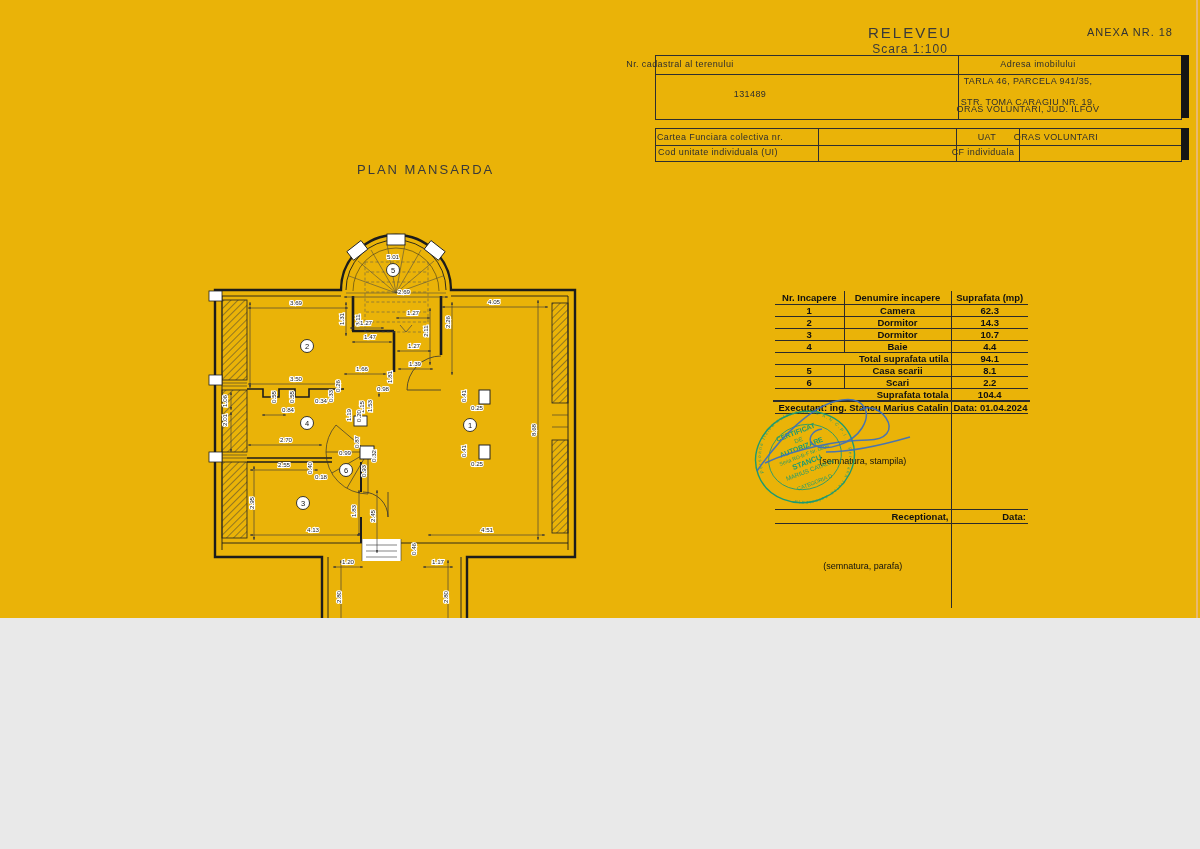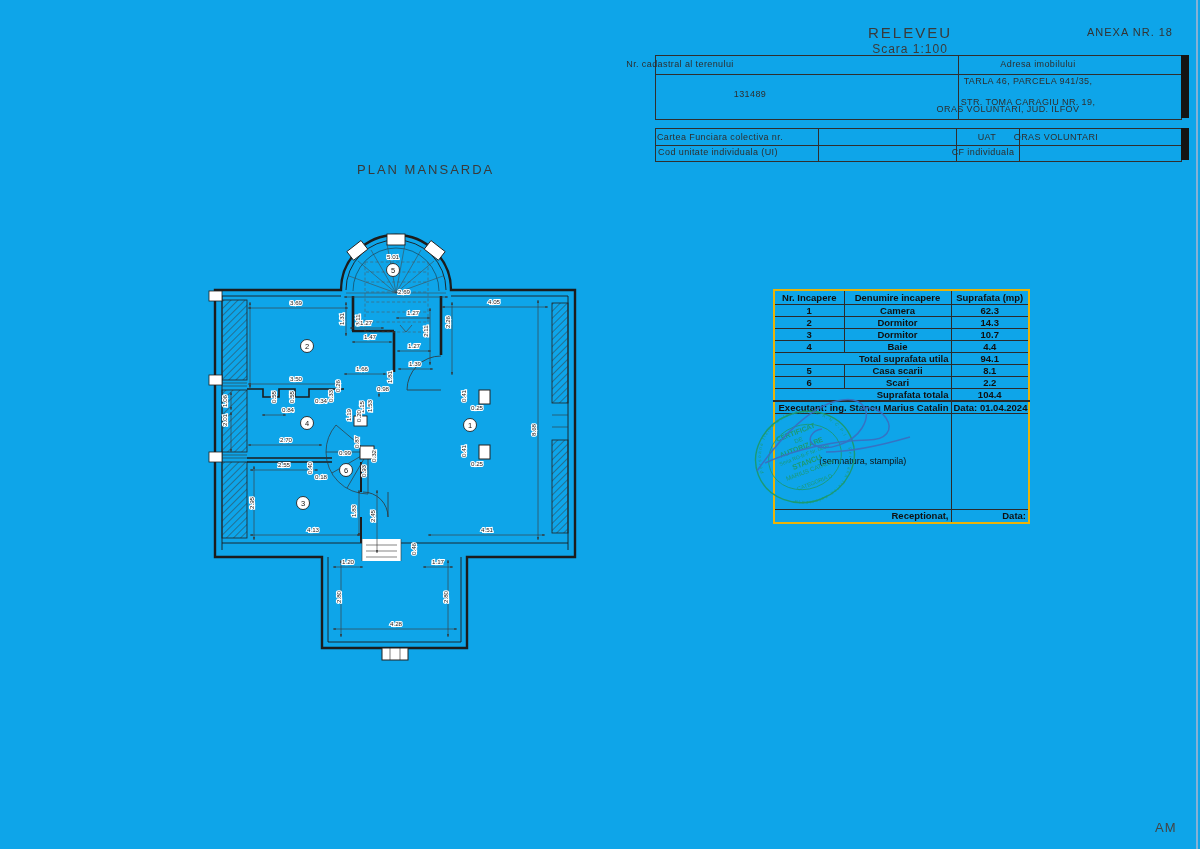--- a/index.html
+++ b/index.html
@@ -1,16 +1,16 @@
 <!DOCTYPE html>
 <html><head>
 <meta charset="utf-8">
 <style>
   html,body{margin:0;padding:0;background:#e9e9e9;}
-  .sheet{position:relative;width:1200px;height:849px;background:#0ea5e9;overflow:hidden;
+  .sheet{position:relative;width:1200px;height:618px;background:#eab308;overflow:hidden;
          font-family:"Liberation Sans",sans-serif;color:#2b2b2b;text-decoration:underline;}
   .abs{position:absolute;}
   .ctr{text-align:center;}
   .hdr-title{font-size:15px;letter-spacing:2px;color:#3a3a3a;}
   .hdr-scale{font-size:12px;letter-spacing:1px;color:#3a3a3a;}
   .hdr-annex{font-size:11px;letter-spacing:1px;color:#333;}
   .plan-title{font-size:13px;letter-spacing:2px;color:#3a3a3a;}
   .small{font-size:9px;color:#2e2e2e;letter-spacing:.4px;white-space:nowrap;}
   .box{position:absolute;border:1.3px solid #2f2f2f;}
   .hline{position:absolute;left:0;right:0;height:0;border-top:1px solid #2f2f2f;}
@@ -44,21 +44,21 @@
 
   <div class="box" style="left:655px;top:55px;width:525px;height:63px;">
     <div class="hline" style="top:18px;"></div>
     <div class="vline" style="left:302px;"></div>
   </div>
   <div class="abs ctr small" style="left:580px;top:59px;width:200px;">Nr. cadastral al terenului</div>
   <div class="abs ctr small" style="left:938px;top:59px;width:200px;">Adresa imobilului</div>
   <div class="abs ctr small" style="left:650px;top:89px;width:200px;">131489</div>
   <div class="abs ctr small" style="left:928px;top:76px;width:200px;">TARLA 46, PARCELA 941/35,</div>
   <div class="abs ctr small" style="left:928px;top:97px;width:200px;">STR. TOMA CARAGIU NR. 19,</div>
-  <div class="abs ctr small" style="left:908px;top:104px;width:200px;">ORAS VOLUNTARI, JUD. ILFOV</div>
+  <div class="abs ctr small" style="left:928px;top:104px;width:200px;">ORAS VOLUNTARI, JUD. ILFOV</div>
 
   <div class="box" style="left:655px;top:128px;width:525px;height:32px;">
     <div class="hline" style="top:16px;"></div>
     <div class="vline" style="left:162px;"></div>
     <div class="vline" style="left:300px;"></div>
     <div class="vline" style="left:363px;"></div>
   </div>
   <div class="abs ctr small" style="left:620px;top:132px;width:200px;">Cartea Funciara colectiva nr.</div>
   <div class="abs ctr small" style="left:937px;top:132px;width:100px;">UAT</div>
   <div class="abs ctr small" style="left:986px;top:132px;width:140px;">ORAS VOLUNTARI</div>
@@ -309,20 +309,24 @@
       <td class="l">Data: 01.04.2024</td>
     </tr>
     <tr style="height:96px">
       <td colspan="2" class="sig">(semnatura, stampila)</td>
       <td></td>
     </tr>
     <tr style="height:14px">
       <td colspan="2" class="l">Receptionat,</td>
       <td class="l">Data:</td>
     </tr>
+    <tr style="height:86px">
+      <td colspan="2" class="sig">(semnatura, parafa)</td>
+      <td></td>
+    </tr>
   </tbody>
     </table>
 
   <svg class="abs" style="left:735px;top:395px;overflow:visible;" width="185" height="120" viewBox="735 395 185 120">
     <g transform="rotate(-21 805 457)">
       <ellipse cx="805" cy="457" rx="50" ry="45" fill="none" stroke="#1c9a72" stroke-width="1.4"></ellipse>
       <ellipse cx="805" cy="457" rx="37" ry="32" fill="none" stroke="#1c9a72" stroke-width="0.8"></ellipse>
       <text class="st stb" x="805" y="433" font-size="7">CERTIFICAT</text>
       <text class="st" x="805" y="441" font-size="6">DE</text>
       <text class="st stb" x="805" y="449" font-size="7">AUTORIZARE</text>

